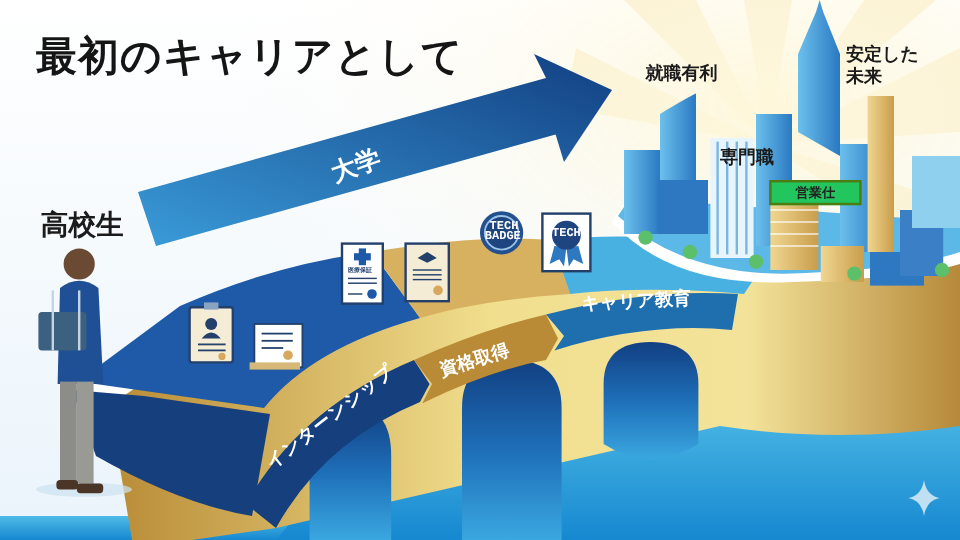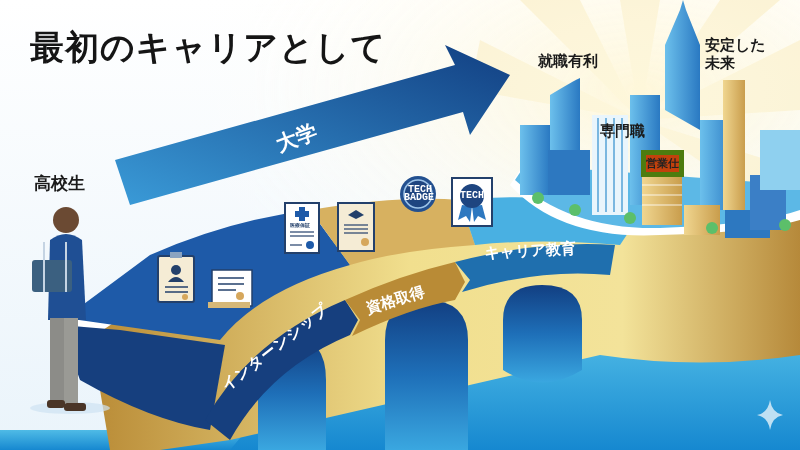--- a/index.html
+++ b/index.html
@@ -3,29 +3,29 @@
 <meta charset="utf-8">
 <style>
   html, body { margin: 0; padding: 0; }
   body { width: 800px; height: 450px; overflow: hidden; background: #ffffff; font-family: "DejaVu Sans", "Liberation Sans", sans-serif; }
   .stage { position: relative; width: 800px; height: 450px; overflow: hidden; font-family: Liberation Mono, monospace; }
   .stage svg.bg { position: absolute; left: 0; top: 0; }
   .title { position: absolute; left: 30px; top: 28px; margin: 0; font-size: 34px; line-height: 44px; font-weight: bold; color: #151515; letter-spacing: 1px; }
   .title span { display: block; }
   .label { position: absolute; font-weight: bold; white-space: nowrap; }
   .lbl-dark { color: #1b1b1b; font-size: 15px; }
-  .lbl-student { left: 34px; top: 172px; font-size: 17px; color: #1b1b1b; }
+  .lbl-student { left: 34px; top: 172px; font-size: 23px; color: #1b1b1b; }
   .lbl-univ { left: 272px; top: 132px; color: #ffffff; font-size: 21px; transform: rotate(-20deg); transform-origin: left top; }
   .lbl-intern { left: 218px; top: 380px; color: #ffffff; font-size: 15px; transform: rotate(-38deg); transform-origin: left top; letter-spacing: 1px; }
   .lbl-license { left: 364px; top: 300px; color: #ffffff; font-size: 15px; transform: rotate(-17deg); transform-origin: left top; }
   .lbl-career { left: 484px; top: 244px; color: #ffffff; font-size: 15px; transform: rotate(-3deg); transform-origin: left top; }
   .lbl-job1 { left: 538px; top: 52px; }
   .lbl-job2 { left: 600px; top: 74px; margin-top: 48px; }
   .lbl-job3 { left: 705px; top: 38px; text-align: left; line-height: 18px; }
-  .lbl-sign { left: 641px; top: 150px; font-size: 11px; background: #c2410c; color: #222; padding: 1px 0; border: 5px solid #4d7c0f; }
+  .lbl-sign { left: 641px; top: 150px; font-size: 11px; background: #22c55e; color: #222; padding: 1px 20px; border: 2px solid #4d7c0f; }
   .badge-text { position: absolute; color: #fff; font-size: 10px; font-weight: bold; text-align: right; line-height: 8px; }
   .doc-text { position: absolute; font-size: 5px; color: #23406b; font-weight: bold; }
 </style>
 </head>
 <body>
 
 <div class="stage">
   <svg class="bg" width="800" height="450" viewBox="0 0 800 450">
     <defs>
       <linearGradient id="sky" x1="0" y1="0" x2="0" y2="1">

